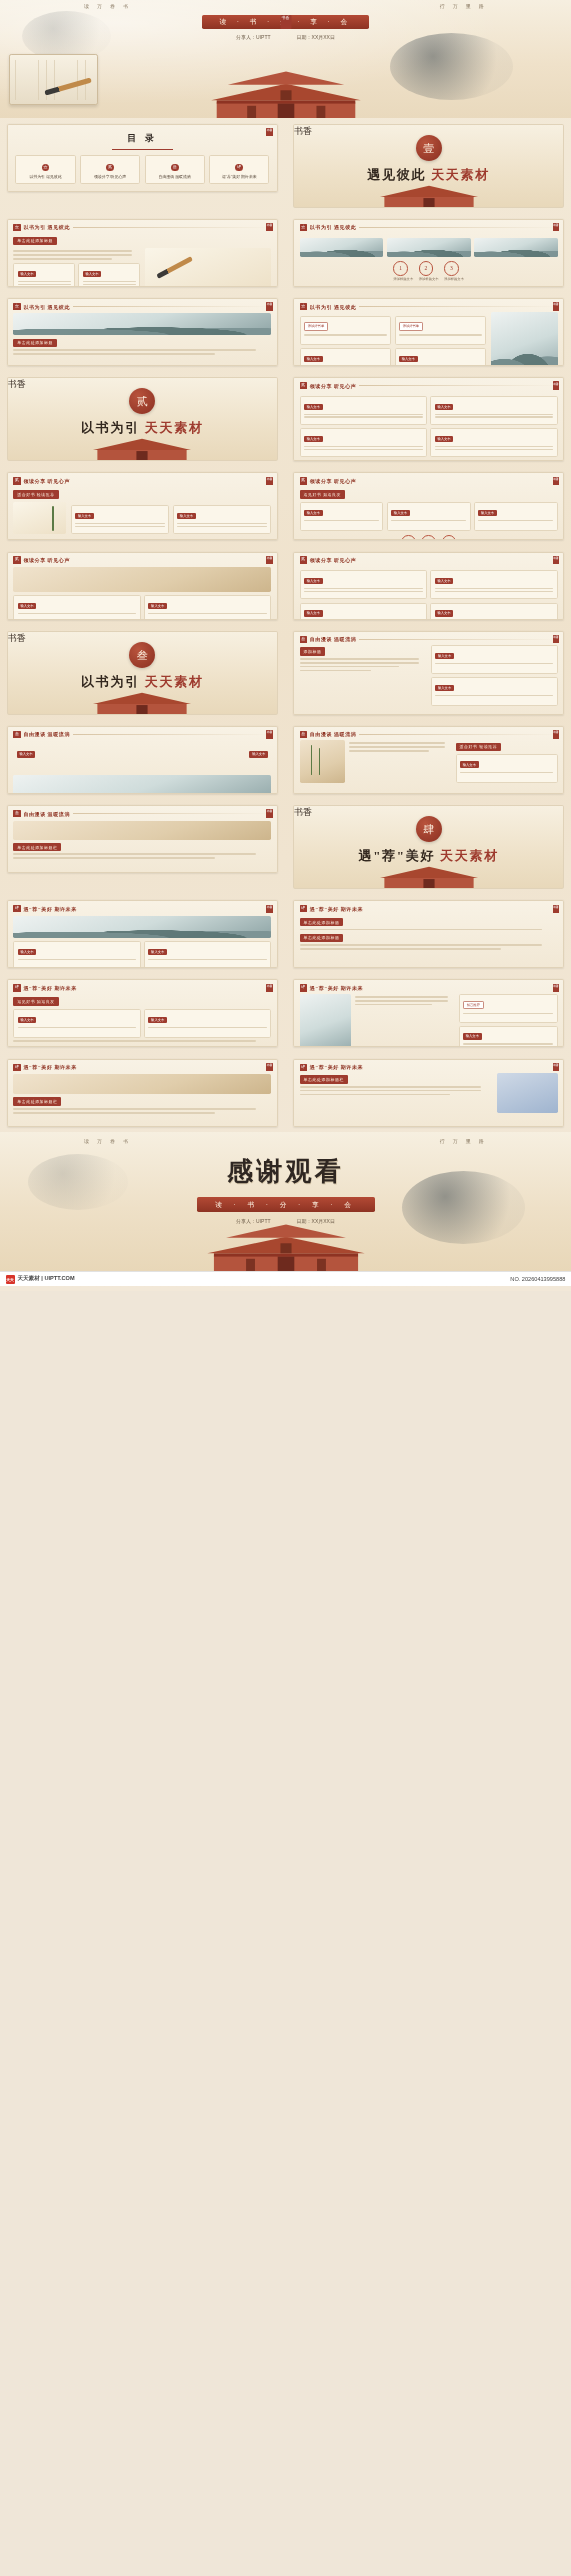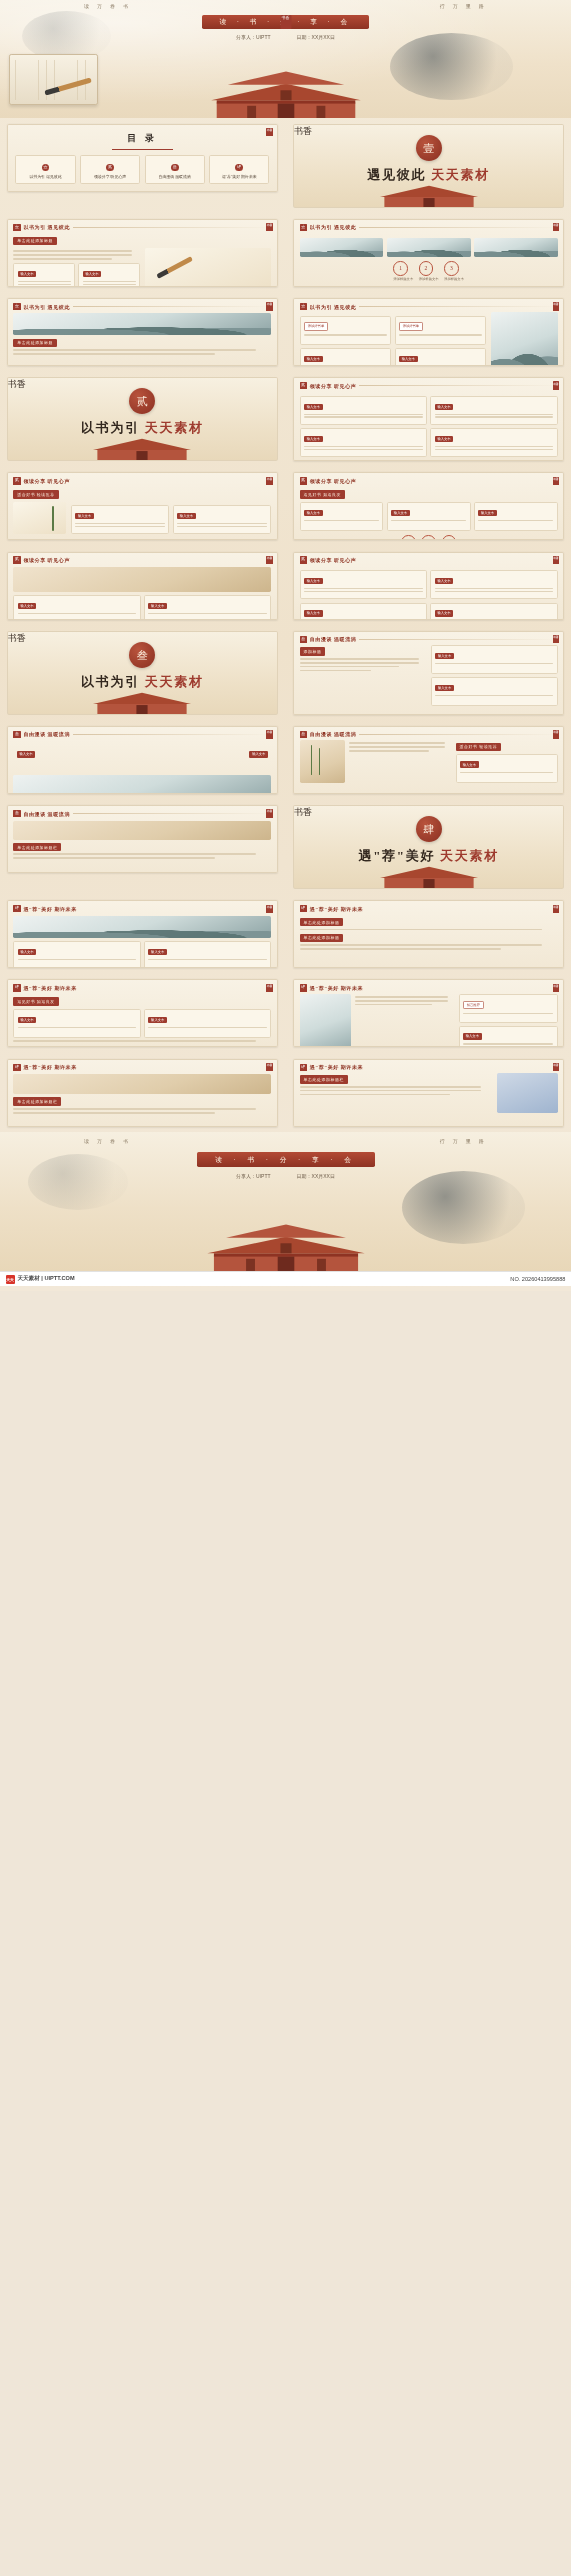--- a/index.html
+++ b/index.html
@@ -890,20 +890,21 @@
 
   <div class="thanks">
     <div class="ink-blob" style="left:402px;top:39px;width:123px;height:73px;"></div>
     <div class="ink-blob" style="left:28px;top:22px;width:100px;height:56px;opacity:.35;"></div>
 
     <div class="topline">
       <span>读 万 卷 书</span>
       <span>行 万 里 路</span>
     </div>
 
+    <div class="big">感谢观看</div>
     <div class="subbar">读 · 书 · 分 · 享 · 会</div>
     <div class="metaline">
       <span>分享人：UIPTT</span>
       <span>日期：XX月XX日</span>
     </div>
 
     <svg class="pav" viewBox="0 0 360 92">
       <rect x="50" y="64" width="260" height="28" fill="#b4543d"></rect>
       <rect x="50" y="60" width="260" height="6" fill="#8e3323"></rect>
       <path d="M38 60 L180 30 L322 60 Z" fill="#a8472f"></path>

